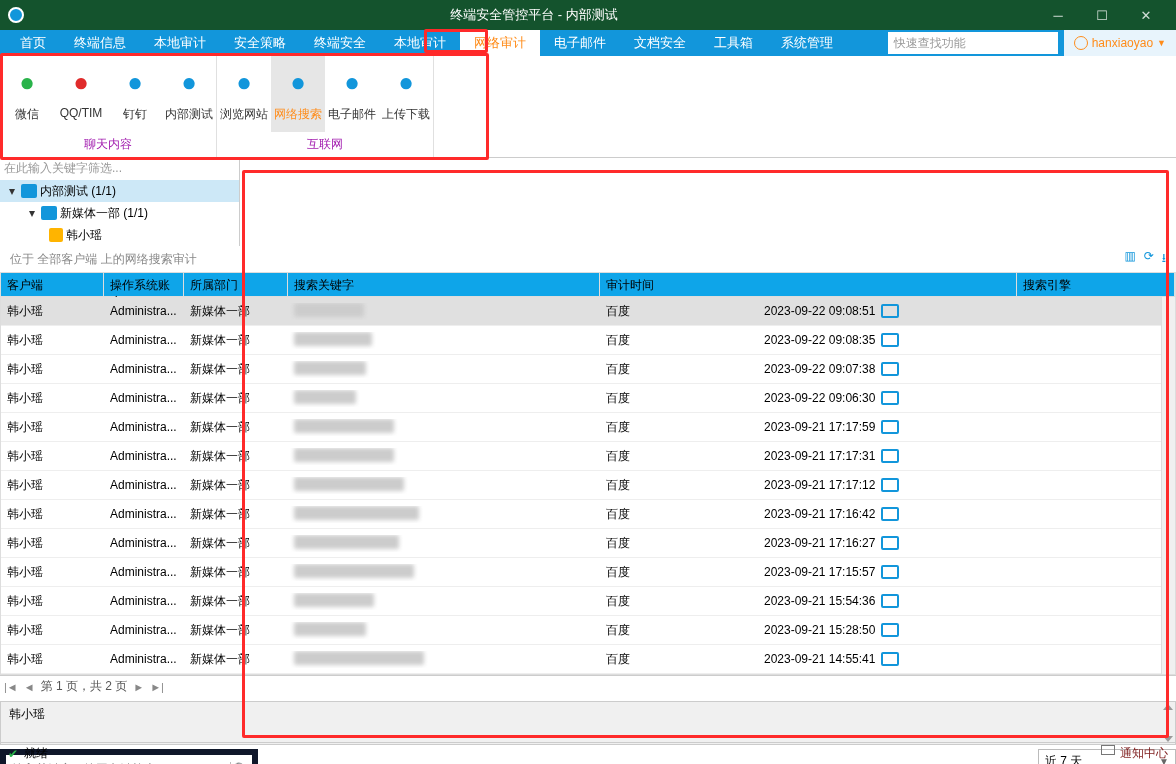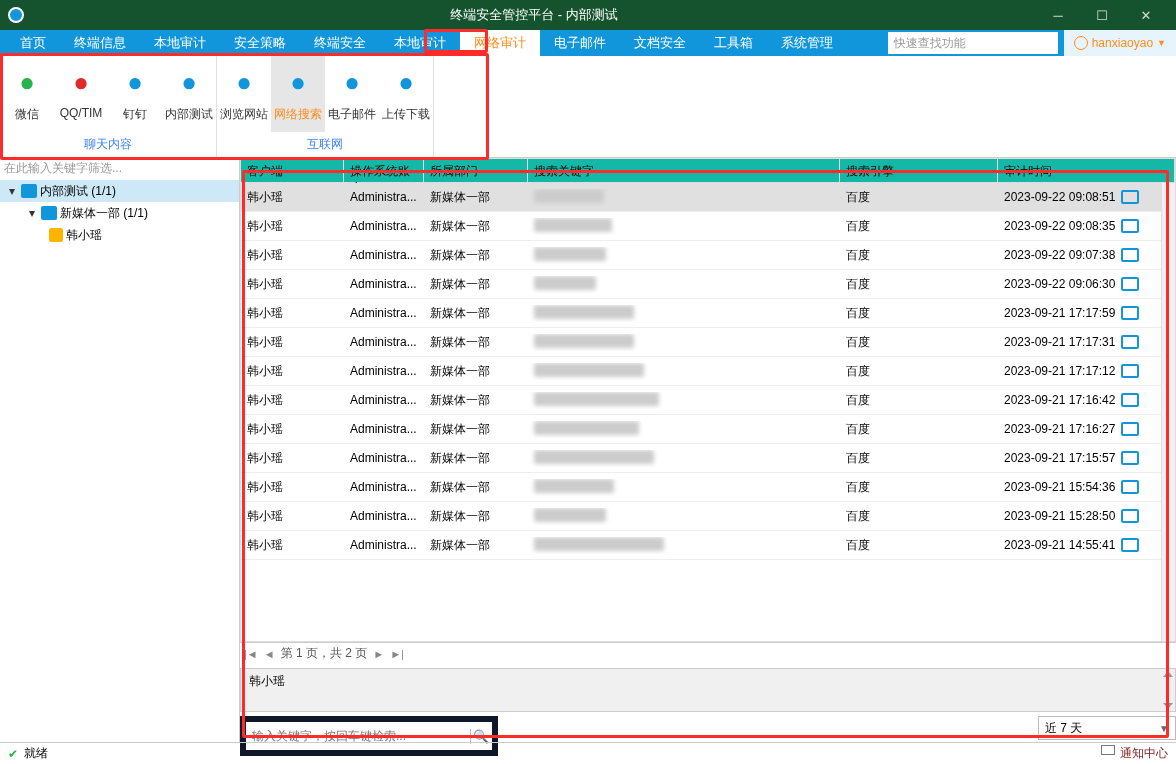--- a/index.html
+++ b/index.html
@@ -15,35 +15,35 @@
 .menubar .spacer { flex: 1; }
 .searchbox { width: 170px; height: 22px; margin: 2px 6px; background: #fff; color: #999; display: flex; align-items: center; padding: 0 6px; font-size: 12px;}
 .userbox { color: #ff8c1a; display: flex; align-items: center; padding: 0 10px; font-size: 12px; background:#e8f4fc;}
 .userbox .uicon { width: 14px; height: 14px; border-radius: 50%; border: 1px solid #ff8c1a; margin-right: 4px; position: relative; }
 .ribbon { height: 102px; border-bottom: 1px solid #ccc; display:flex; align-items:stretch; }
 .ribgroup { border-right: 1px solid #e0e0e0; display: flex; flex-direction: column; align-items: center;}
 .ribitems { display:flex; flex:1;}
 .ribitem { width: 54px; display:flex; flex-direction:column; align-items:center; justify-content:flex-start; padding-top:8px; cursor:pointer; font-size:12px;color:#333;}
 .ribitem .ico { width:36px; height:36px; border-radius:50%; display:flex; align-items:center; justify-content:center; margin-bottom:6px;}
 .ribitem.sel { background:#e6e6e6; color:#ff8c1a;}
-.ribgl { font-size:12px; color:#3b82f6; padding:4px 0;}
+.ribgl { font-size:12px; color:#a21caf; padding:4px 0;}
 .highlight-red { position:absolute; border:3px solid #ff2a2a; pointer-events:none; z-index:100; border-radius:2px;}
-.main { position:absolute; top:158px; left:0; right:0; bottom:22px; display:flex;}
+.main { position:absolute; top:158px; left:0; right:0; bottom:22px; display:flex;flex-direction:column;}
 .tree { width:240px; border-right:1px solid #ccc; display:flex; flex-direction:column;}
 .tree .tfilter { height:22px; color:#999; font-size:12px; padding:2px 4px;}
 .tree .tnode { height:22px; display:flex; align-items:center; font-size:12px; padding-left:4px;}
 .tree .tnode.sel { background:#cde8f7;}
 .tree .tico { width:12px; text-align:center; color:#333;}
 .tree .pico { width:16px; height:14px; background:#1296db; border-radius:2px; margin:0 3px;}
 .tree .uico-y { width:14px; height:14px; background:#ffb400; border-radius:2px; margin:0 3px;}
 .content { flex:1; display:flex; flex-direction:column; position:relative;}
 .content .bc { height:26px; color:#888; font-size:12px; padding:5px 10px; display:flex; align-items:center;}
 .content .bc .btns { margin-left:auto; display:flex; gap:8px; color:#1296db;}
 .tbl { flex:1; overflow:hidden; border:1px solid #ddd;}
-.thead { height:24px; background:#14b8a6; display:flex; font-size:12px; border-bottom:1px solid #ddd;}
+.thead { height:24px; background:#0ea5e9; display:flex; font-size:12px; border-bottom:1px solid #ddd;}
 .th { padding:4px 6px; border-right:1px solid #ddd;}
 .tr { height:29px; display:flex; font-size:12px; align-items:center; border-bottom:1px solid #eee;}
 .tr.sel { background:#e0e0e0;}
 .td { padding:0 6px; white-space:nowrap; overflow:hidden; text-overflow:ellipsis;}
 .td .blur { display:inline-block; height:14px; background:#ccc; filter:blur(2px); border-radius:2px;}
 .monico { width:18px; height:14px; border:2px solid #1296db; border-radius:2px; margin-left:6px; position:relative;}
 .monico:after { content:""; position:absolute; bottom:-4px; left:5px; width:6px; height:2px; background:#1296db;}
 .pager { height:22px; border-top:1px solid #ccc; display:flex; align-items:center; font-size:12px; padding:0 4px; gap:6px; color:#555;}
 .pbtn { color:#888; cursor:pointer; font-size:11px;}
 .preview { height:44px; border:1px solid #ccc; margin-top:4px; background:#f0f0f0; font-size:12px; padding:4px 8px; position:relative;}
@@ -160,28 +160,36 @@
           <span class="pico"></span>
           <span>新媒体一部 (1/1)</span>
         </div>
         <div class="tnode" style="padding-left: 46px;">
           <span class="uico-y"></span>
           <span>韩小瑶</span>
         </div>
       </div>
   </div>
   <div class="content">
+    <div class="bc">
+      <span>位于 全部客户端 上的网络搜索审计</span>
+      <div class="btns">
+        <span>▥</span>
+        <span>⟳</span>
+        <span>⭳</span>
+      </div>
+    </div>
     <div class="tbl">
       <div class="thead" id="thead">
           <div class="th c0">客户端</div>
           <div class="th c1">操作系统账户</div>
           <div class="th c2">所属部门</div>
           <div class="th c3">搜索关键字</div>
+          <div class="th c5">审计时间</div>
           <div class="th c4">搜索引擎</div>
-          <div class="th c5">审计时间</div>
         </div>
       <div class="tbody-wrap">
         <div class="tbody-inner" id="tbody">
             <div class="tr sel">
               <div class="td c0">韩小瑶</div>
               <div class="td c1">Administra...</div>
               <div class="td c2">新媒体一部</div>
               <div class="td c3"><span class="blur" style="width:70px"></span></div>
               <div class="td c4">百度</div>
               <div class="td c5" style="display:flex;align-items:center">2023-09-22 09:08:51<span class="monico"></span></div>

